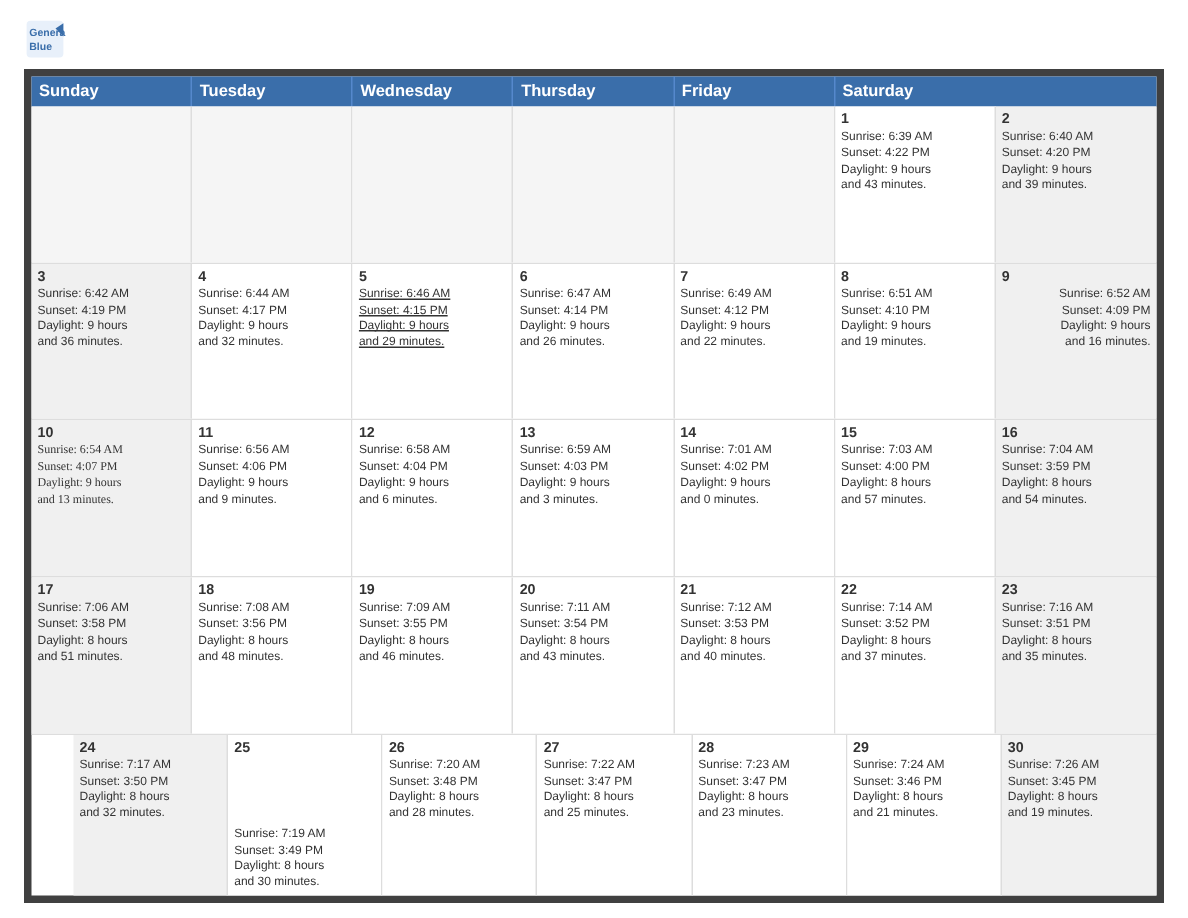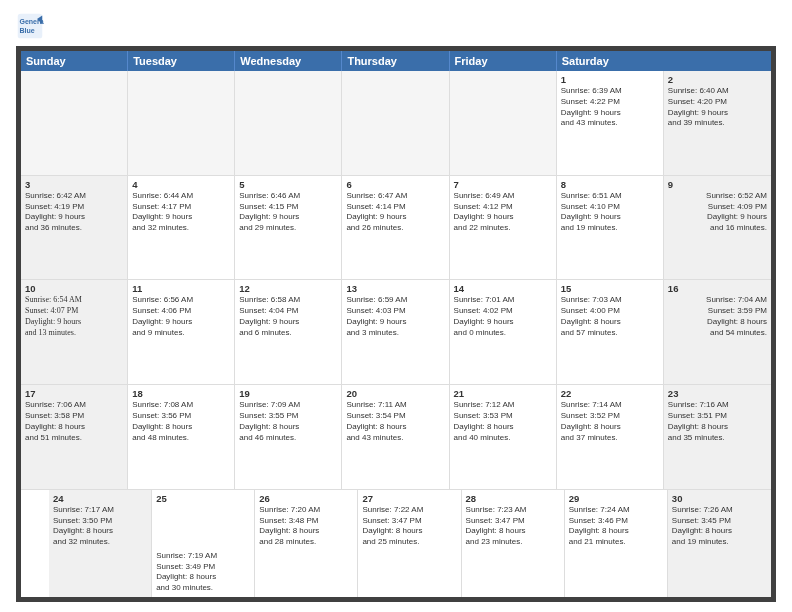--- a/index.html
+++ b/index.html
@@ -163,21 +163,21 @@
           </div>
           <div class="cal-cell">
             <span class="day-num">4</span>
             <div class="cell-text" style="white-space: pre-line;">Sunrise: 6:44 AM
 Sunset: 4:17 PM
 Daylight: 9 hours
 and 32 minutes.</div>
           </div>
           <div class="cal-cell">
             <span class="day-num">5</span>
-            <div class="cell-text" style="white-space: pre-line;">Sunrise: 6:46 AM
+            <div class="cell-text" style="white-space: pre-line; text-decoration: underline;">Sunrise: 6:46 AM
 Sunset: 4:15 PM
 Daylight: 9 hours
 and 29 minutes.</div>
           </div>
           <div class="cal-cell">
             <span class="day-num">6</span>
             <div class="cell-text" style="white-space: pre-line;">Sunrise: 6:47 AM
 Sunset: 4:14 PM
 Daylight: 9 hours
 and 26 minutes.</div>
@@ -242,21 +242,21 @@
           </div>
           <div class="cal-cell">
             <span class="day-num">15</span>
             <div class="cell-text" style="white-space: pre-line;">Sunrise: 7:03 AM
 Sunset: 4:00 PM
 Daylight: 8 hours
 and 57 minutes.</div>
           </div>
           <div class="cal-cell shaded">
             <span class="day-num">16</span>
-            <div class="cell-text" style="white-space: pre-line; text-align: right;">Sunrise: 7:04 AM
+            <div class="cell-text" style="white-space: pre-line;">Sunrise: 7:04 AM
 Sunset: 3:59 PM
 Daylight: 8 hours
 and 54 minutes.</div>
           </div>
         </div>
         <div class="cal-row">
           <div class="cal-cell shaded">
             <span class="day-num">17</span>
             <div class="cell-text" style="white-space: pre-line;">Sunrise: 7:06 AM
 Sunset: 3:58 PM

